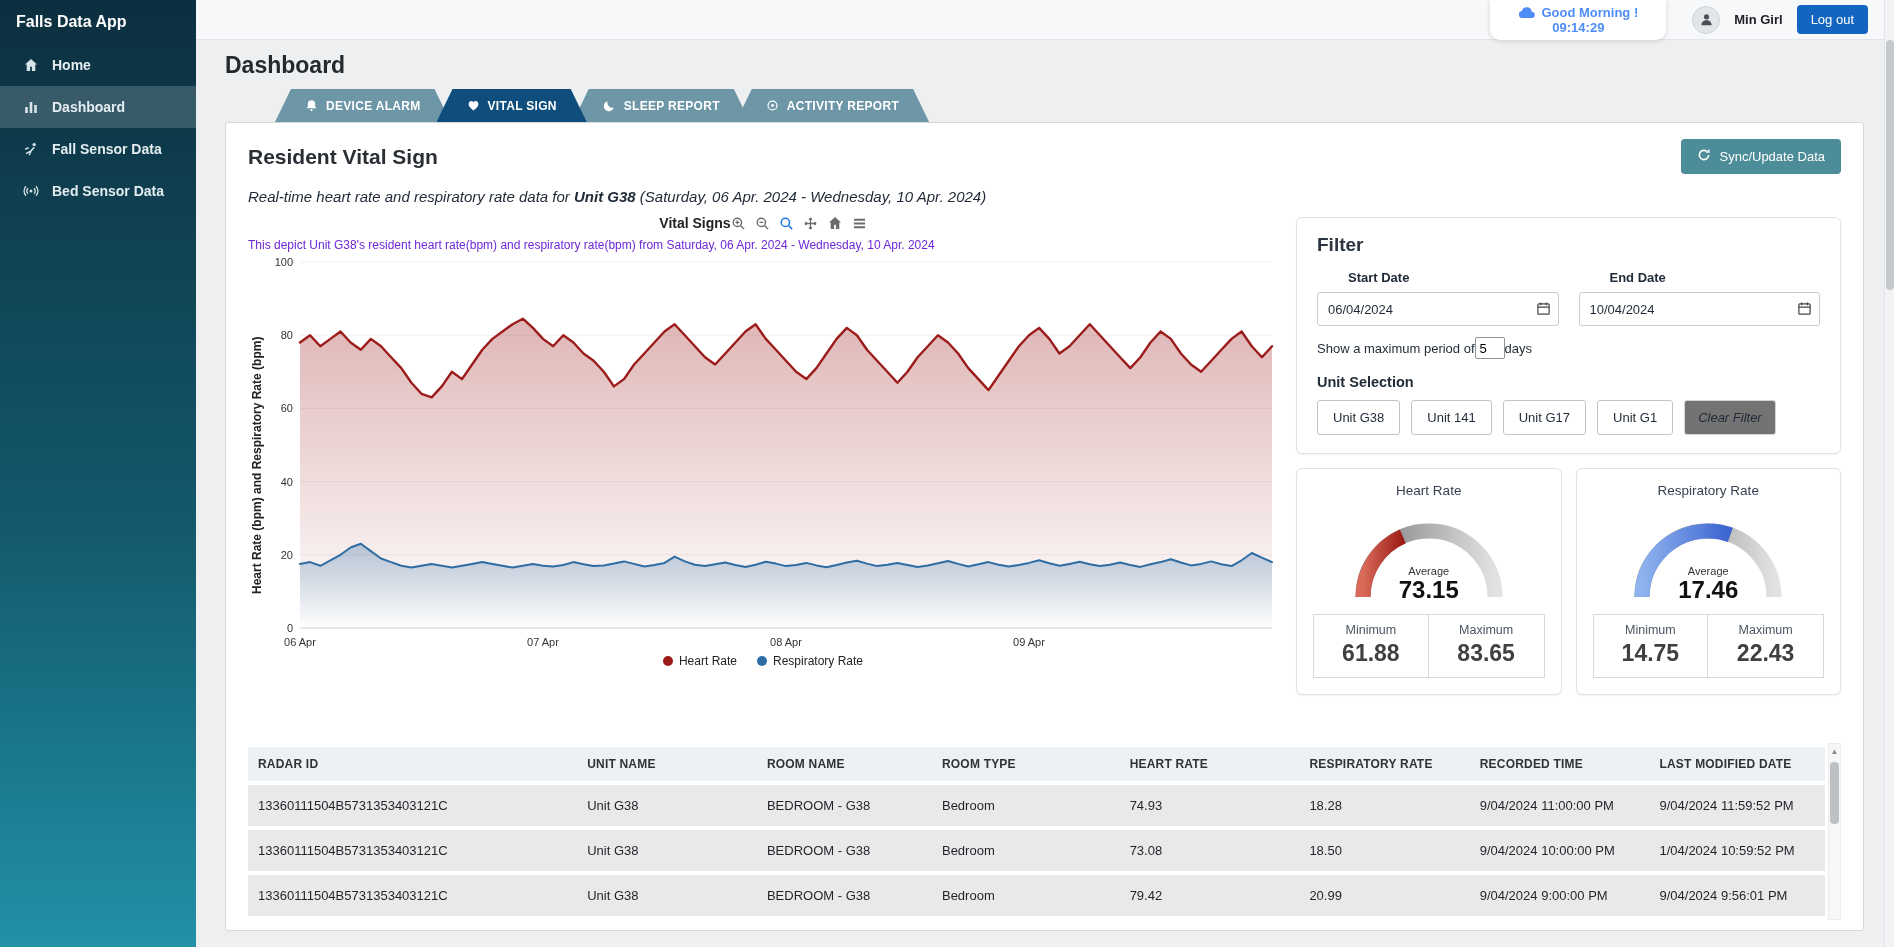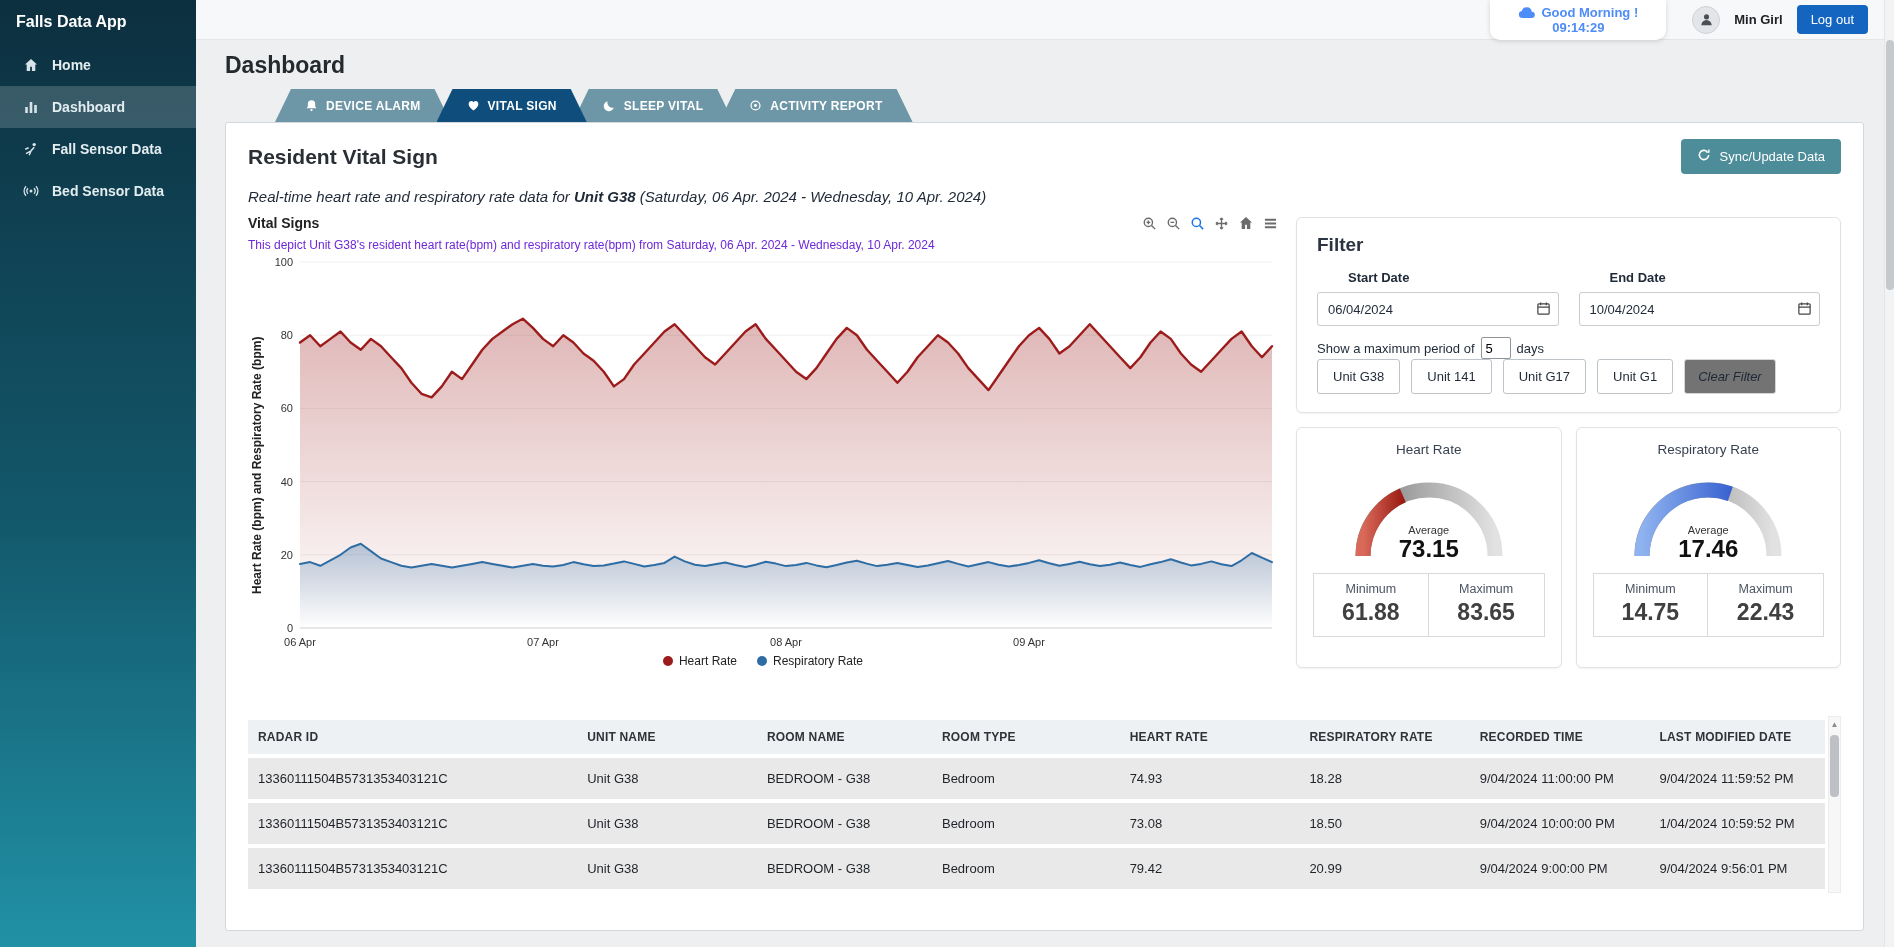--- a/index.html
+++ b/index.html
@@ -36,21 +36,21 @@
   
   .panel { flex:1; background:#fff; border:1px solid #d5d8db; border-radius:3px; padding:16px 22px 0; overflow:hidden; position:relative; }
   .panel-head { display:flex; justify-content:space-between; align-items:center; }
   .panel-title { font-size:21px; font-weight:bold; color:#2a2f35; }
   .sync-btn { background:#4d8c99; color:#fff; border:none; border-radius:4px; font-size:13px; padding:9px 16px; display:flex; align-items:center; gap:8px; cursor:pointer; font-family:inherit; }
   .subtitle { font-style:italic; font-size:15px; color:#1f2937; margin:14px 0 4px; }
   .subtitle b { font-weight:bold; }
 
   .body-row { display:flex; gap:18px; }
   .chart-block { flex:1; min-width:0; }
-  .chart-head { display:flex; justify-content:space-between; align-items:center; margin-top:6px; }
+  .chart-head { display:flex; justify-content:center; align-items:center; margin-top:6px; }
   .chart-title { font-size:14px; font-weight:bold; color:#222; }
   .modebar { display:flex; gap:9px; color:#6b6b6b; align-items:center; }
   .modebar .mb { cursor:pointer; display:flex; }
   .modebar .mb-active { color:#1a73e8; }
   .chart-caption { font-size:12px; color:#6d28d9; margin:7px 0 2px; }
   .plot-wrap { display:flex; align-items:stretch; }
   .y-label { width:18px; display:flex; align-items:center; justify-content:center; writing-mode:vertical-rl; transform:rotate(180deg); font-size:12px; font-weight:bold; color:#222; padding-bottom:22px; }
   #plot { flex:1; min-width:0; height:400px; }
   .legend { display:flex; justify-content:center; gap:20px; font-size:12px; color:#222; margin-top:0px; }
   .legend-item { display:flex; align-items:center; gap:6px; }
@@ -60,21 +60,21 @@
   .right-col { flex:0 0 545px; display:flex; flex-direction:column; gap:14px; margin-top:8px; }
   .card { background:#fff; border:1px solid #e0e2e5; border-radius:6px; box-shadow:0 1px 2px rgba(0,0,0,0.05); }
   .filter-card { padding:16px 20px 18px; }
   .filter-title { font-size:19px; color:#2b3440; margin-bottom:14px; font-weight:bold; }
   .date-row { display:flex; gap:20px; }
   .date-field { flex:1; }
   .field-label { font-size:13px; font-weight:bold; color:#1f2937; margin-bottom:7px;margin-left:31px; }
   .input-wrap { position:relative; }
   .text-input { width:100%; height:34px; border:1px solid #c9ccd1; border-radius:3px; padding:0 32px 0 10px; font-size:13px; font-family:inherit; color:#1f2937; background:#fff; }
   .cal-icon { position:absolute; right:8px; top:9px; color:#444; cursor:pointer; display:flex; }
-  .max-period { font-size:13px; color:#1f2937; margin-top:11px; display:flex; align-items:center; gap:6px; }
+  .max-period { font-size:13px; color:#1f2937; margin-top:11px; display:flex; align-items:center; }
   .max-input { width:30px; height:22px; border:1px solid #8f9499; border-radius:2px; padding:2px 4px; font-size:13px; font-family:inherit; }
   .unit-label { font-size:14.5px; font-weight:bold; margin:15px 0 10px; color:#1f2937; }
   .unit-buttons { display:flex; gap:11px; align-items:center; }
   .unit-btn { border:1px solid #bfc4c9; background:#fff; border-radius:3px; padding:9px 15px; font-size:13px; color:#1f2937; cursor:pointer; font-family:inherit; }
   .clear-btn { border:1px solid #d4d7da; background:#737373; border-radius:3px; padding:9px 13px; font-size:13px; font-style:italic; color:#1f2937; cursor:pointer; font-family:inherit; }
 
   .gauges { display:flex; gap:14px; flex:1; }
   .gauge-card { flex:1; padding:14px 16px 16px; text-align:center; }
   .gauge-title { font-size:13.5px; color:#374151; margin-bottom:4px; }
   .gauge-wrap { position:relative; width:190px; height:100px; margin:0 auto; }
@@ -193,21 +193,21 @@
               </svg>
             </span>
             <span>VITAL SIGN</span>
           </div>
           <div class="tab">
             <span class="icon">
               <svg width="13" height="13" viewBox="0 0 16 16">
                 <path d="M13.2 10.4A6.2 6.2 0 0 1 5.6 2.8a6.2 6.2 0 1 0 7.6 7.6z" fill="currentColor"></path>
               </svg>
             </span>
-            <span>SLEEP VITAL</span>
+            <span>SLEEP REPORT</span>
           </div>
           <div class="tab">
             <span class="icon">
               <svg width="13" height="13" viewBox="0 0 16 16" fill="none" stroke="currentColor" stroke-width="1.5">
                 <circle cx="8" cy="8" r="5.5"></circle>
                 <circle cx="8" cy="8" r="1.8" fill="currentColor" stroke="none"></circle>
               </svg>
             </span>
             <span>ACTIVITY REPORT</span>
           </div>
@@ -342,20 +342,21 @@
                         </svg>
                       </span>
                   </div>
                 </div>
               </div>
               <div class="max-period">
                 <span>Show a maximum period of</span>
                 <input class="max-input" value="5" style="">
                 <span>days</span>
               </div>
+              <div class="unit-label">Unit Selection</div>
               <div class="unit-buttons" id="unit-buttons">
                   <button class="unit-btn">Unit G38</button>
                   <button class="unit-btn">Unit 141</button>
                   <button class="unit-btn">Unit G17</button>
                   <button class="unit-btn">Unit G1</button>
                   <button class="clear-btn">Clear Filter</button>
                 </div>
             </div>
 
             <div class="gauges" id="gauges">

